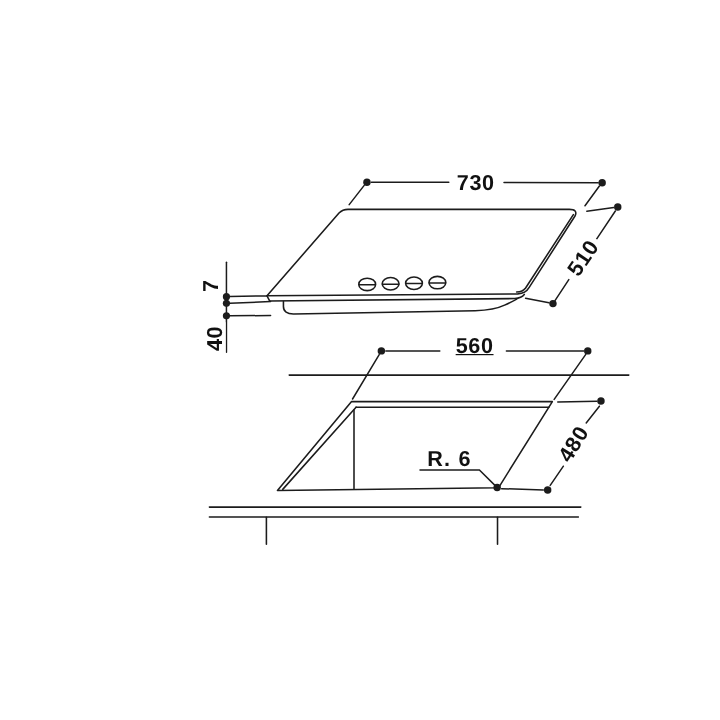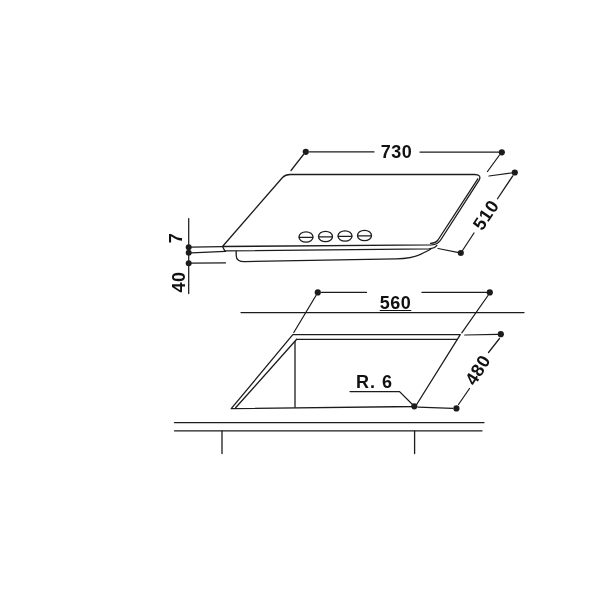--- a/index.html
+++ b/index.html
@@ -130,19 +130,19 @@
   </svg>
 
   <div class="dim-label" style="left:348.5px;top:152.3px;">730</div>
 
   <div class="dim-label rot-510" style="left:437.5px;top:214.5px;">510</div>
 
   <div class="dim-label rot-90" style="left:127.5px;top:238px;">7</div>
 
   <div class="dim-label rot-90" style="left:130.5px;top:282px;">40</div>
 
-  <div class="dim-label" style="left:347.5px;top:303px;text-decoration:underline;">560</div>
+  <div class="dim-label" style="left:347.5px;top:288px;text-decoration:underline;">560</div>
 
   <div class="dim-label rot-480" style="left:429.5px;top:369.5px;">480</div>
 
   <div class="dim-label radius-label" style="left:326.5px;top:381.5px;background:transparent;">R. 6</div>
 
 </div>
 
 </body></html>

